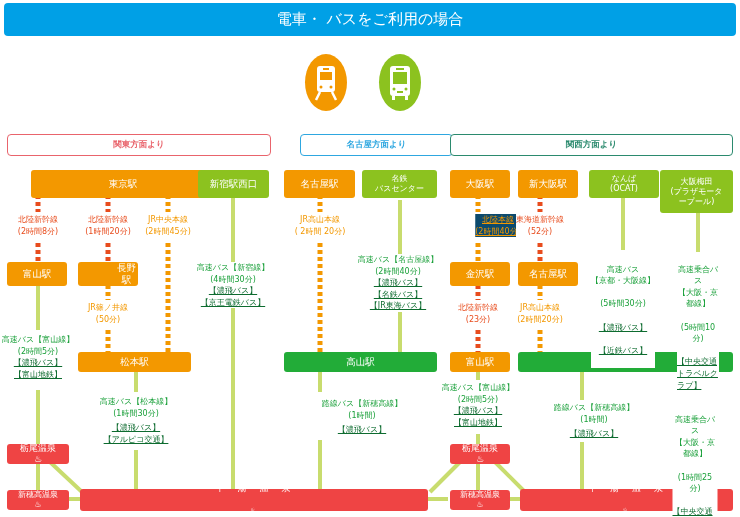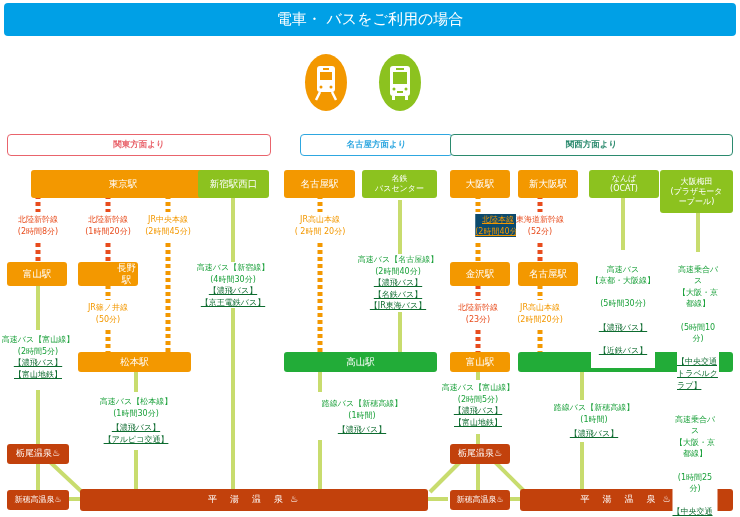--- a/index.html
+++ b/index.html
@@ -9,21 +9,21 @@
   .header { left: 4px; top: 3px; width: 732px; height: 33px; background: #00a0e6; border-radius: 4px;
             color: #fff; font-size: 15px; display: flex; align-items: center; justify-content: center; }
   .circle { width: 42px; height: 57px; border-radius: 50%; }
   .region { height: 22px; border: 1px solid; border-radius: 4px; background: #fff; font-size: 8.5px;
             display: flex; align-items: center; justify-content: center; font-weight: bold; }
   .box { border-radius: 3px; color: #fff; display: flex; align-items: center; justify-content: center;
          text-align: center; font-size: 9.5px; line-height: 1.25; }
   .orange { background: #f39800; }
   .green  { background: #8cc21f; }
   .dgreen { background: #22ac38; }
-  .pink   { background: #c2410c; }
+  .pink   { background: #ef4444; flex-direction: column; }
   .lbl { font-size: 8px; text-align: center; line-height: 1.45; white-space: nowrap; transform: translateX(-50%); }
   .lbl-rail { color: #f39800; }
   .lbl-shin { color: #e84c1d; }
   .lbl-bus  { color: #1aa03a; }
   .op { color: #0d6b2f; text-decoration: underline; text-decoration-color: #0d6b2f; display: block; }
   .onsen { font-size: 9px; }
   svg.lines { position: absolute; left: 0; top: 0; }
 </style>
 </head>
 <body>

